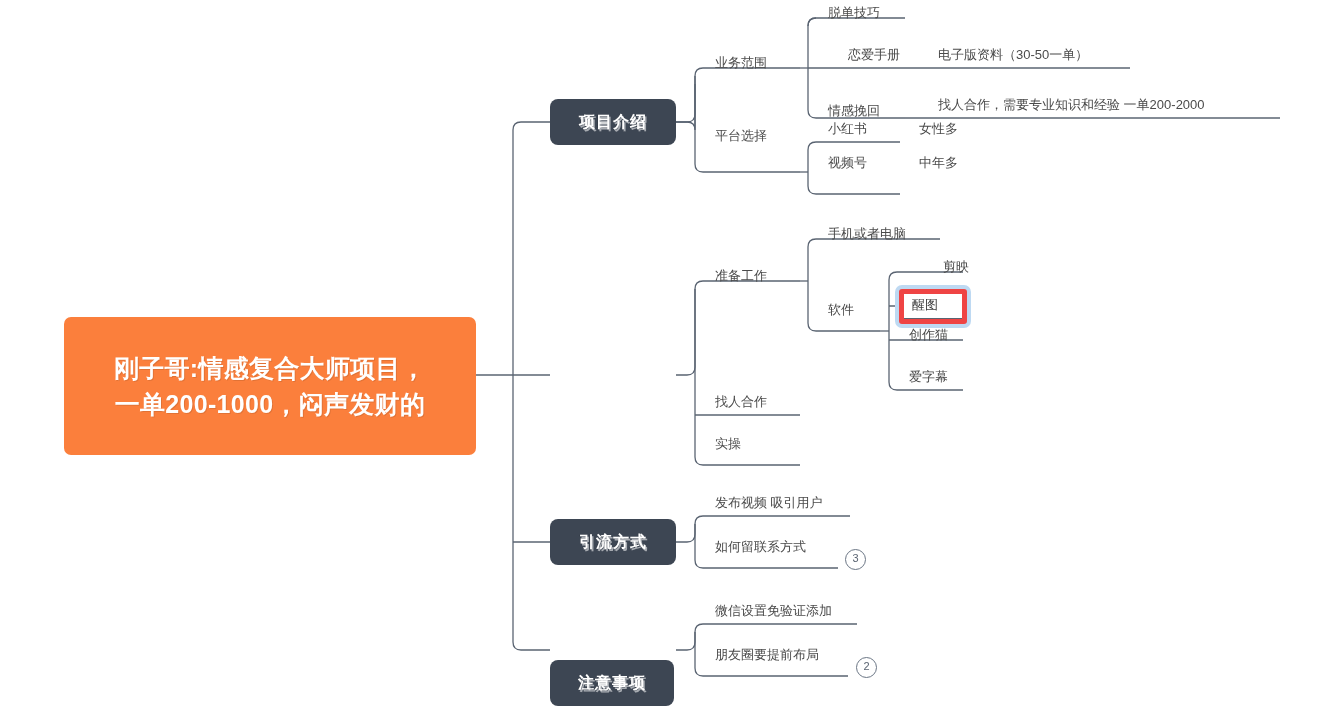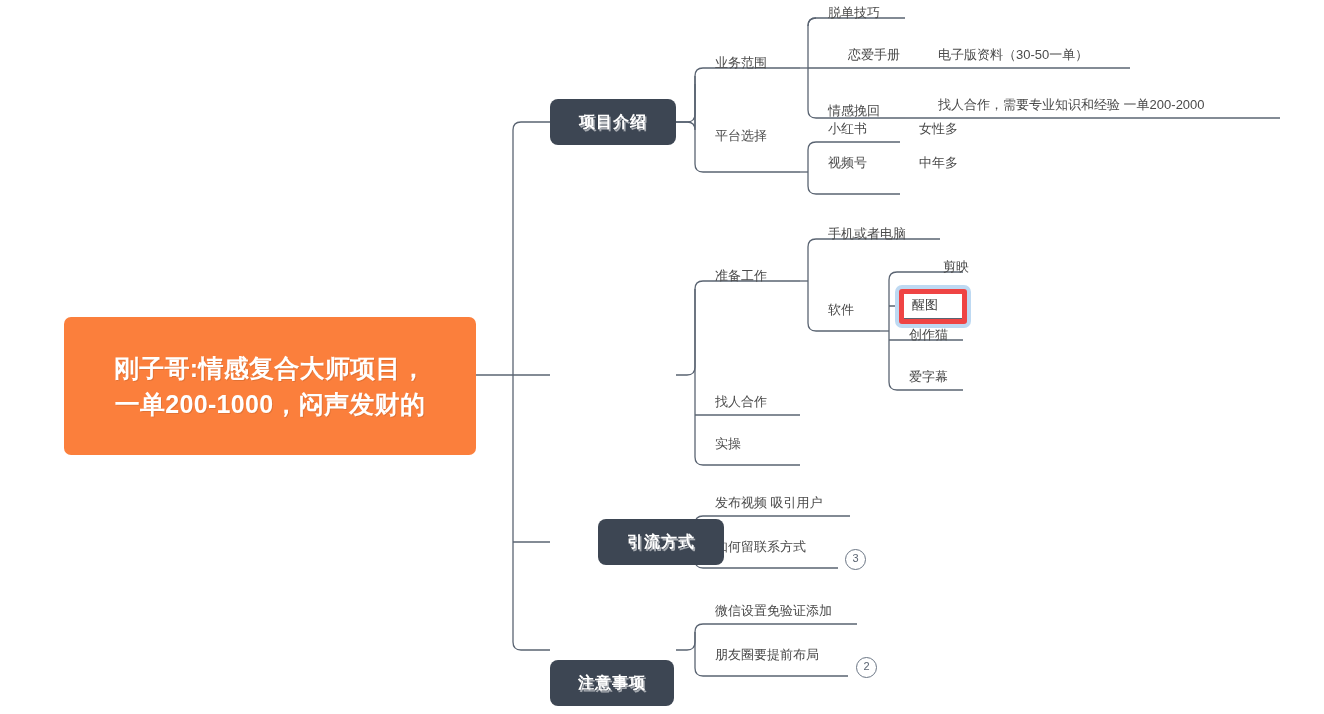--- a/index.html
+++ b/index.html
@@ -192,21 +192,21 @@
       <span>刚子哥:情感复合大师项目，</span><br>
       <span>一单200-1000，闷声发财的</span><br>
     </div>
   </div>
 
   <div class="l1-node" style="left:550px; top:99px; width:126px;">
     <span class="l1-text">项目介绍</span>
   </div>
 
 
-  <div class="l1-node" style="left:550px; top:519px; width:126px;margin-left:48px;">
+  <div class="l1-node" style="left:550px; top:519px; width:126px;">
     <span class="l1-text">引流方式</span>
   </div>
 
   <div class="l1-node" style="left:550px; top:660px; width:124px;">
     <span class="l1-text">注意事项</span>
   </div>
 
   <div class="tnode no-line" style="left:707px; top:52px; width:84px;">
     <span class="tlabel">业务范围</span>
     <span class="uline"></span>

